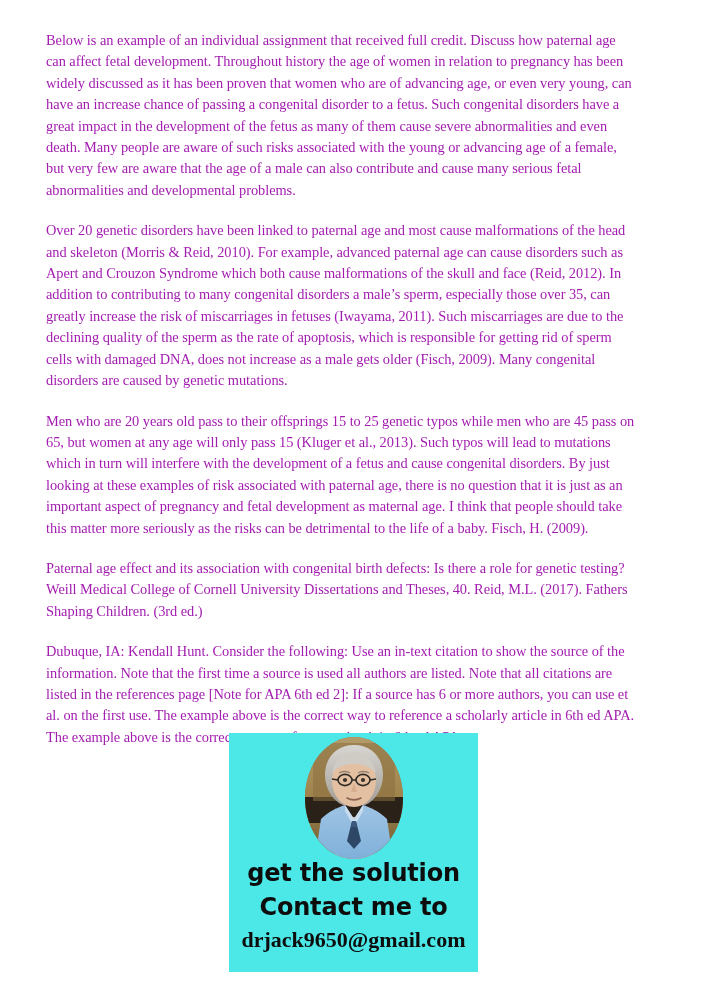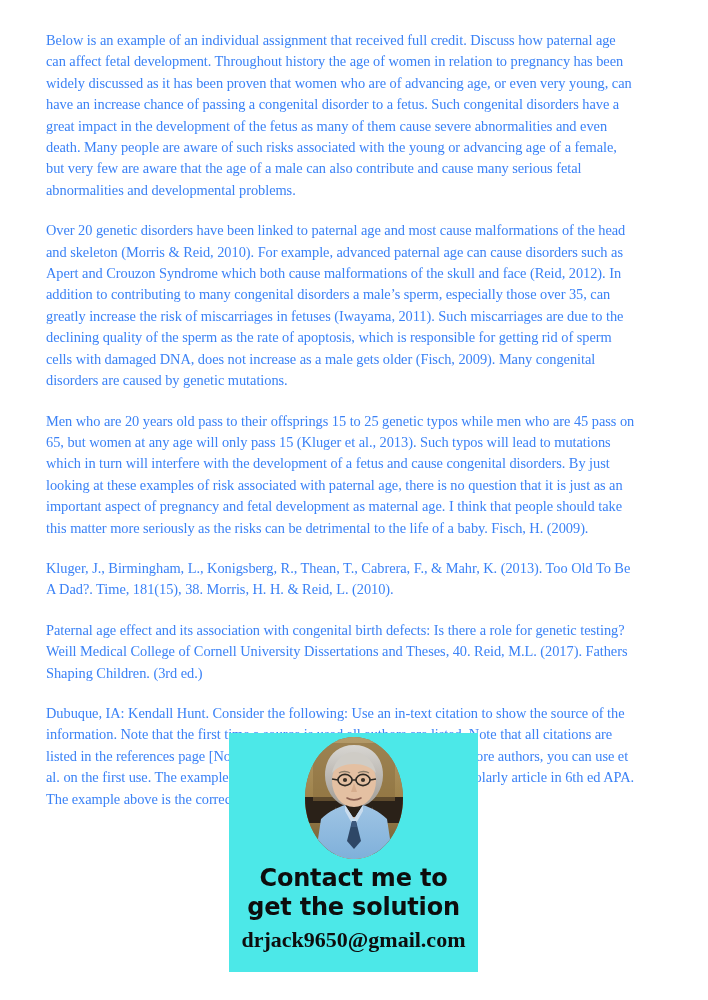--- a/index.html
+++ b/index.html
@@ -22,21 +22,21 @@
     position: absolute;
     left: 46px;
     top: 30px;
     width: 592px;
   }
   .para {
     font-size: 14.4px;
     line-height: 21.4px;
     text-align: left;
     margin: 0 0 19px 0;
-    color: #3b82f6;
+    color: #a21caf;
     letter-spacing: -0.05px;
   }
 
   
   .overlay-card {
     position: absolute;
     left: 229px;
     top: 733px;
     width: 249px;
     height: 239px;
@@ -84,21 +84,20 @@
 </style>
 </head>
 <body>
 
 <div class="page">
 
   <div class="doc-body">
     <p class="para">Below is an example of an individual assignment that received full credit. Discuss how paternal age can affect fetal development. Throughout history the age of women in relation to pregnancy has been widely discussed as it has been proven that women who are of advancing age, or even very young, can have an increase chance of passing a congenital disorder to a fetus. Such congenital disorders have a great impact in the development of the fetus as many of them cause severe abnormalities and even death. Many people are aware of such risks associated with the young or advancing age of a female, but very few are aware that the age of a male can also contribute and cause many serious fetal abnormalities and developmental problems.</p>
     <p class="para">Over 20 genetic disorders have been linked to paternal age and most cause malformations of the head and skeleton (Morris &amp; Reid, 2010). For example, advanced paternal age can cause disorders such as Apert and Crouzon Syndrome which both cause malformations of the skull and face (Reid, 2012). In addition to contributing to many congenital disorders a male’s sperm, especially those over 35, can greatly increase the risk of miscarriages in fetuses (Iwayama, 2011). Such miscarriages are due to the declining quality of the sperm as the rate of apoptosis, which is responsible for getting rid of sperm cells with damaged DNA, does not increase as a male gets older (Fisch, 2009). Many congenital disorders are caused by genetic mutations.</p>
     <p class="para">Men who are 20 years old pass to their offsprings 15 to 25 genetic typos while men who are 45 pass on 65, but women at any age will only pass 15 (Kluger et al., 2013). Such typos will lead to mutations which in turn will interfere with the development of a fetus and cause congenital disorders. By just looking at these examples of risk associated with paternal age, there is no question that it is just as an important aspect of pregnancy and fetal development as maternal age. I think that people should take this matter more seriously as the risks can be detrimental to the life of a baby. Fisch, H. (2009).</p>
-    <p class="para">Kluger, J., Birmingham, L., Konigsberg, R., Thean, T., Cabrera, F., &amp; Mahr, K. (2013). Too Old To Be A Dad?. Time, 181(15), 38. Morris, H. H. &amp; Reid, L. (2010).</p>
     <p class="para">Paternal age effect and its association with congenital birth defects: Is there a role for genetic testing? Weill Medical College of Cornell University Dissertations and Theses, 40. Reid, M.L. (2017). Fathers Shaping Children. (3rd ed.)</p>
     <p class="para">Dubuque, IA: Kendall Hunt. Consider the following: Use an in-text citation to show the source of the information. Note that the first time a source is used all authors are listed. Note that all citations are listed in the references page [Note for APA 6th ed 2]: If a source has 6 or more authors, you can use et al. on the first use. The example above is the correct way to reference a scholarly article in 6th ed APA. The example above is the correct way to reference a book in 6th ed APA.</p>
   </div>
 
   <div class="overlay-card">
 
     <div class="portrait">
       <svg viewBox="0 0 98 122" preserveAspectRatio="xMidYMid slice" aria-hidden="true">
         <defs>
           <linearGradient id="bgwall" x1="0" y1="0" x2="0" y2="1">
@@ -133,19 +132,19 @@
         <path d="M49 46 L46 55 L52 55 Z" fill="#d2a786" opacity="0.75"></path>
         <path d="M42 61 C46 63.5 52 63.5 56 61" stroke="#8d6252" stroke-width="1.6" fill="none" stroke-linecap="round"></path>
         <path d="M30 70 C30 76 38 80 49 80 C60 80 68 76 68 70 L68 122 L30 122 Z" fill="#e0bb9c"></path>
         <path d="M16 82 C24 74 34 70 40 68 L49 82 L58 68 C64 70 74 74 82 82 L88 122 L10 122 Z" fill="url(#shirt)"></path>
         <path d="M40 68 L49 82 L58 68 L58 74 L49 90 L40 74 Z" fill="#c9dcee"></path>
         <path d="M47 84 L51 84 L56 104 L49 112 L42 104 Z" fill="#2e4766"></path>
         <path d="M47 84 L51 84 L52 90 L46 90 Z" fill="#3d587c"></path>
       </svg>
     </div>
 
+    <div class="overlay-line">get the solution</div>
     <div class="overlay-line first">Contact me to</div>
-    <div class="overlay-line">get the solution</div>
     <div class="overlay-email">drjack9650@gmail.com</div>
 
   </div>
 
 </div>
 
 </body></html>

